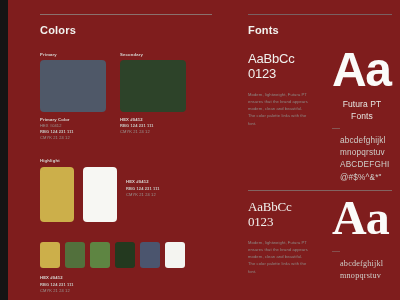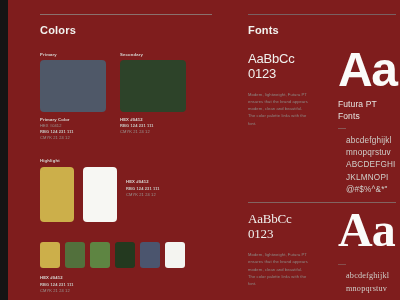--- a/index.html
+++ b/index.html
@@ -126,21 +126,21 @@
     border-radius: 3px;
   }
   .palette-meta {
     margin-top: 7px;
     line-height: 1.5;
   }
 
   
   .font-block {
     display: flex;
-    gap: 28px;
+    gap: 22px;
     margin-bottom: 6px;
   }
   .font-left { width: 62px; flex: 0 0 62px; }
   .font-right { flex: 1; }
   .specimen-small {
     font-size: 13px;
     line-height: 1.15;
     color: #f0f0ed;
     letter-spacing: -.2px;
     margin-bottom: 9px;
@@ -159,21 +159,21 @@
     letter-spacing: -1.5px;
     margin: -4px 0 7px 0;
     font-weight: bold;
   }
   .font-name {
     font-size: 8.5px;
     line-height: 1.35;
     color: #e6e6e2;
     letter-spacing: .1px;
   }
-  .font-name span { display: block; }
+  .font-name span { display: block; text-align: center; }
   .dash {
     font-size: 8px;
     color: #8f8f8b;
     line-height: 1.1;
     margin: 2px 0 2px 0;
   }
   .glyphs {
     font-size: 8.2px;
     line-height: 1.5;
     color: #cfcfca;
@@ -271,21 +271,20 @@
           <div class="specimen-big">Aa</div>
           <div class="font-name">
             <span>Futura PT</span>
             <span>Fonts</span>
           </div>
           <div class="dash">—</div>
           <div class="glyphs">
             <span>abcdefghijkl</span>
             <span>mnopqrstuv</span>
             <span>ABCDEFGHI</span>
-            <span>JKLMNOPI</span>
             <span>@#$%^&amp;*"</span>
           </div>
         </div>
       </div>
 
       <div class="fonts-divider"></div>
 
       <div class="font-block serif">
         <div class="font-left">
           <div class="specimen-small">

